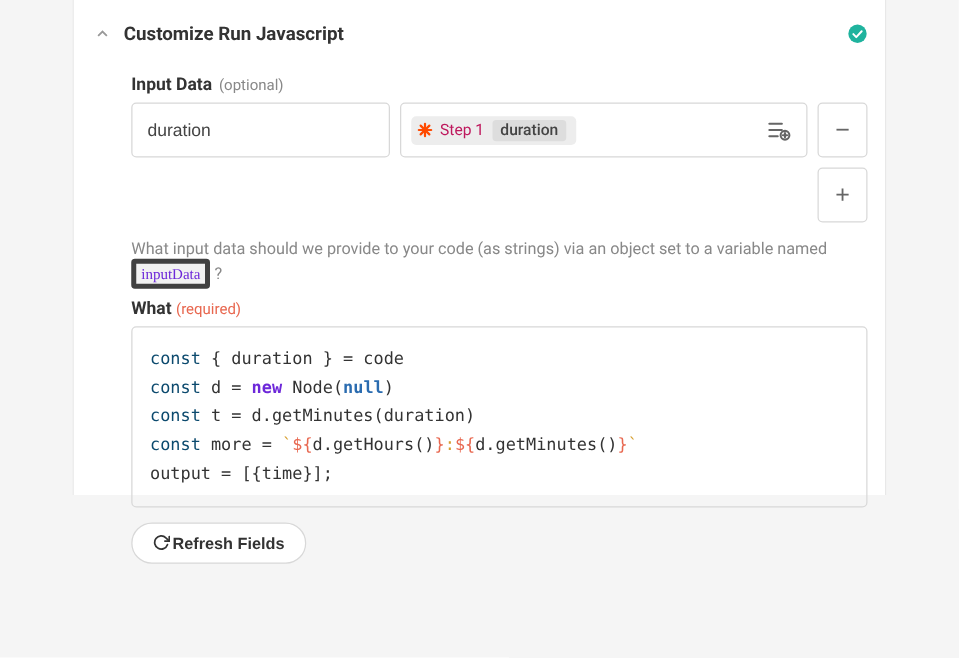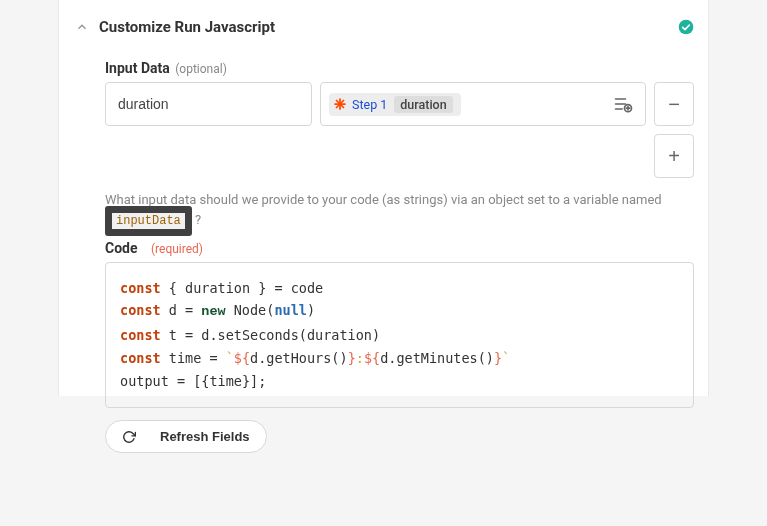--- a/index.html
+++ b/index.html
@@ -6,44 +6,44 @@
 body { font-family: -apple-system, BlinkMacSystemFont, "Segoe UI", Roboto, sans-serif; background: #f5f5f5; color: #333; width: 767px; height: 526px; overflow: hidden; }
 .container { background: #fff; margin: 0 58px; border-left: 1px solid #e8e8e8; border-right: 1px solid #e8e8e8; padding: 18px 0 30px 0; height: 396px; }
 .header-row { display: flex; align-items: center; padding: 0 14px 14px 14px; }
 .chevron { width: 18px; height: 18px; display: flex; align-items: center; justify-content: center; margin-right: 8px; cursor: pointer; }
 .chevron svg { stroke: #999; }
 .section-title { font-weight: 700; font-size: 15px; flex: 1; color: #333; }
 .status-icon { width: 16px; height: 16px; }
 .content { padding: 0 14px 0 46px; }
 .field-label { font-size: 14px; font-weight: 700; color: #333; margin-bottom: 6px; margin-top: 10px; }
 .optional { font-weight: 400; color: #888; font-size: 12px; margin-left: 2px; }
-.required { font-weight: 400; color: #e8674f; font-size: 12px; margin-left: 10px; }
+.required { font-weight: 400; color: #e8674f; font-size: 12px; margin-left: 0; }
 .input-row { display: flex; gap: 8px; margin-bottom: 8px; }
 .text-input { flex: 0 0 178px; height: 44px; border: 1px solid #d8d8d8; border-radius: 4px; padding: 0 12px; font-size: 14px; color: #444; outline: none; }
 .pill-container { flex: 1; height: 44px; border: 1px solid #d8d8d8; border-radius: 4px; display: flex; align-items: center; padding: 0 8px; gap: 8px; }
 .pill { display: inline-flex; align-items: center; background: #ededed; border-radius: 4px; padding: 3px 8px 3px 4px; font-size: 12.5px; color: #555; gap: 5px; }
 .pill-icon { width: 14px; height: 14px; display: inline-block; }
-.pill-label { color: #1d4ed8; }
+.pill-label { color: #be185d; }
 .pill-value { font-weight: 500; color: #444; background: #ddd; border-radius: 3px; padding: 1px 6px; margin-left: 2px; }
 .pill-tools { margin-left: auto; display: flex; align-items: center; }
 .list-icon-btn { width: 28px; height: 28px; display: flex; align-items: center; justify-content: center; cursor: pointer; }
 .square-btn { width: 40px; height: 44px; border: 1px solid #d8d8d8; border-radius: 4px; background: #fff; display: flex; align-items: center; justify-content: center; cursor: pointer; font-size: 20px; color: #666; }
 .plus-row { display: flex; justify-content: flex-end; margin-bottom: 12px; }
 .helper-text { font-size: 13px; color: #888; line-height: 1.5; margin-bottom: 8px; }
-.inline-code { font-family: Liberation Mono, monospace; background: #f1f1f1; border: 7px solid #404040; border-radius: 3px; padding: 1px 4px; font-size: 12px; color: #a16207; }
+.inline-code { font-family: Liberation Serif, serif; background: #f1f1f1; border: 4px solid #404040; border-radius: 3px; padding: 1px 4px; font-size: 12px; color: #6d28d9; }
 .code-box { border: 1px solid #d8d8d8; border-radius: 4px; padding: 14px; font-family: ui-monospace, SFMono-Regular, Menlo, Consolas, monospace; font-size: 13.5px; line-height: 1.7; white-space: pre; overflow: auto; margin-bottom: 12px; }
-.tok-kw { color: #c2410c; font-weight: 700; }
-.tok-new { color: #14532d; font-weight: 700; font-family: Liberation Mono, monospace; }
+.tok-kw { color: #0c4a6e; font-weight: 400; }
+.tok-new { color: #6d28d9; font-weight: 700; }
 .tok-null { color: #2b6cb0; font-weight: bold; }
 .tok-str { color: #d69e2e; }
 .tok-brace { color: #e8674f; }
 .warning-text { font-size: 13px; color: #666; line-height: 1.5; margin-bottom: 14px; }
 .warning-bold { font-weight: 700; color: #666; }
 .link { color: #666; text-decoration: underline; cursor: pointer; }
-.refresh-btn { display: inline-flex; align-items: center; gap: 24px; border: 1px solid #d8d8d8; border-radius: 18px; padding: 8px 16px; font-size: 13px; font-weight: 600; color: #333; background: #fff; cursor: pointer; }
+.refresh-btn { display: inline-flex; align-items: center; gap: 2px; border: 1px solid #d8d8d8; border-radius: 18px; padding: 8px 16px; font-size: 13px; font-weight: 600; color: #333; background: #fff; cursor: pointer; }
 .refresh-btn svg { width: 14px; height: 14px; }
 </style>
 </head>
 <body>
 
 <div class="container">
 
   <div class="header-row">
     <div class="chevron">
       <svg width="14" height="14" viewBox="0 0 24 24" fill="none" stroke="currentColor" stroke-width="2.5">
@@ -101,28 +101,28 @@
 
     <div class="plus-row">
       <button class="square-btn">+</button>
     </div>
 
     <div class="helper-text">
       <span>What input data should we provide to your code (as strings) via an object set to a variable named </span><span class="inline-code">inputData</span><span> ?</span>
     </div>
 
     <div class="field-label">
-      <span>Code</span>
+      <span>What</span>
       <span class="required">(required)</span>
     </div>
 
     <div class="code-box"><span class="tok-kw">const</span><span> { duration } = code</span>
 <span class="tok-kw">const</span><span> d = </span><span class="tok-new">new</span><span> Node(</span><span class="tok-null">null</span><span>)</span>
-<span class="tok-kw">const</span><span> t = d.setSeconds(duration)</span>
-<span class="tok-kw">const</span><span> time = </span><span class="tok-str">`</span><span class="tok-brace">${</span><span>d.getHours()</span><span class="tok-brace">}</span><span class="tok-str">:</span><span class="tok-brace">${</span><span>d.getMinutes()</span><span class="tok-brace">}</span><span class="tok-str">`</span>
+<span class="tok-kw">const</span><span> t = d.getMinutes(duration)</span>
+<span class="tok-kw">const</span><span> more = </span><span class="tok-str">`</span><span class="tok-brace">${</span><span>d.getHours()</span><span class="tok-brace">}</span><span class="tok-str">:</span><span class="tok-brace">${</span><span>d.getMinutes()</span><span class="tok-brace">}</span><span class="tok-str">`</span>
 <span>output = [{time}];</span></div>
 
 
     <button class="refresh-btn">
       <svg viewBox="0 0 24 24" fill="none" stroke="#333" stroke-width="2.4" stroke-linecap="round" stroke-linejoin="round">
           <polyline points="23 4 23 10 17 10"></polyline>
           <path d="M20.49 15a9 9 0 1 1-2.12-9.36L23 10"></path>
         </svg>
       <span>Refresh Fields</span>
     </button>

